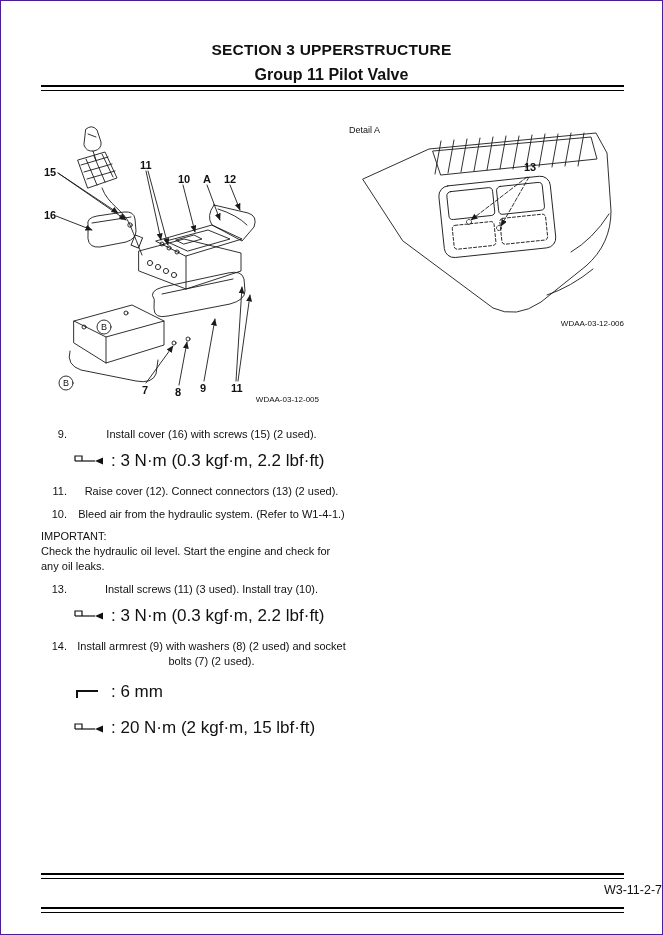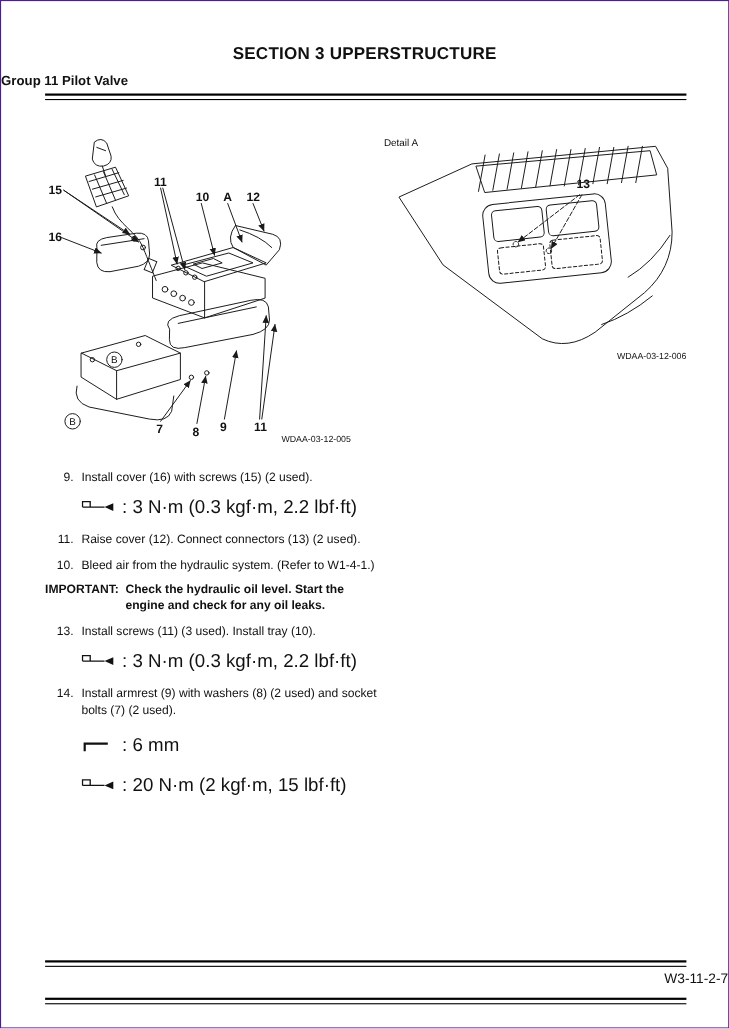--- a/index.html
+++ b/index.html
@@ -12,21 +12,21 @@
     box-sizing:border-box;
     border:1px solid #4c1d95;
     overflow:hidden;
   }
   .section-title{
     position:absolute;top:40px;left:0;width:100%;
     text-align:center;font-size:15.5px;font-weight:bold;letter-spacing:.2px;
   }
   .group-title{
     position:absolute;top:65px;left:0;width:100%;
-    text-align:left;font-size:12px;font-weight:bold;
+    text-align:center;font-size:16px;font-weight:bold;
   }
   .dbl{
     position:absolute;left:40px;width:583px;height:3px;
     border-top:2.4px solid #000;border-bottom:1px solid #000;
   }
   .dbl.header{top:84px;}
   .dbl.footer1{top:872px;}
   .dbl.footer2{top:906px;}
   .page-number{
     position:absolute;top:882px;left:0;width:100%;
@@ -34,22 +34,22 @@
   }
   .fig-main{position:absolute;left:35px;top:112px;}
   .fig-detail{position:absolute;left:340px;top:118px;}
 
   .steps{
     position:absolute;left:40px;top:426px;width:308px;
     font-size:11px;line-height:1.35;
   }
   .step{display:flex;margin-bottom:8px;}
   .step .num{width:26px;text-align:right;margin-right:7px;flex:none;}
-  .step .text{flex:1;}
-  .important{display:flex;font-weight:bold;margin-bottom:8px;}
+  .step .text{flex:1;text-align:center;}
+  .important{display:flex;font-weight:normal;margin-bottom:8px;flex-direction:column;}
   .important .ilabel{flex:none;margin-right:6px;}
   .important .itext{flex:1;}
   .spec{display:flex;align-items:center;gap:7px;margin:3px 0 11px 33px;}
   .spec.loose{margin-top:13px;text-align:right;}
   .spec .spec-text{font-size:17px;}
   .spec svg{flex:none;display:block;}
 </style>
 </head>
 <body>
 

